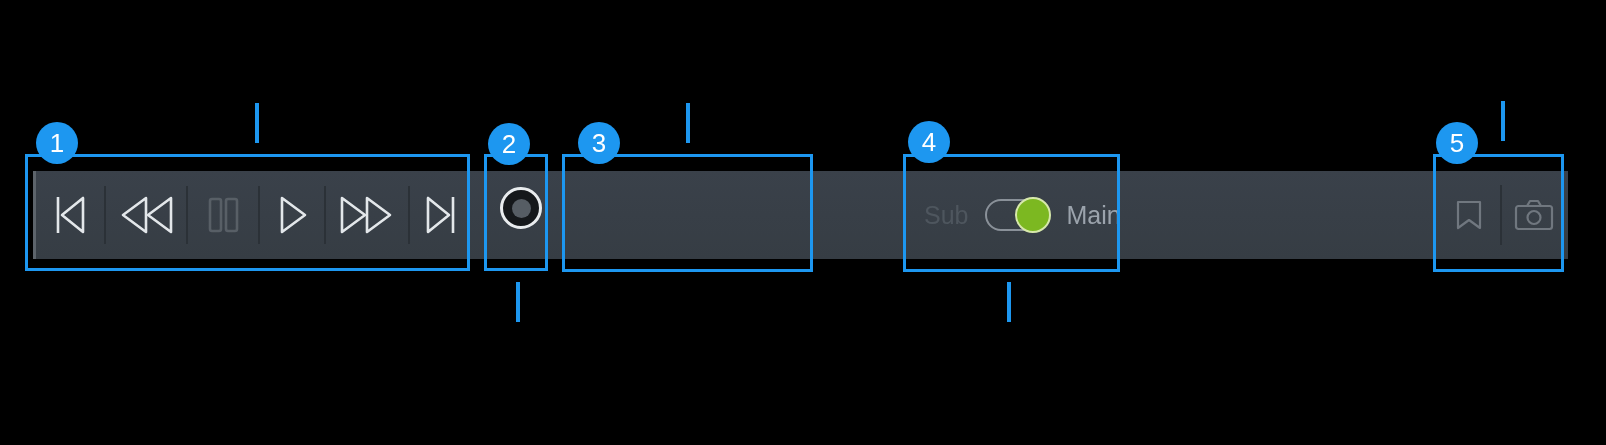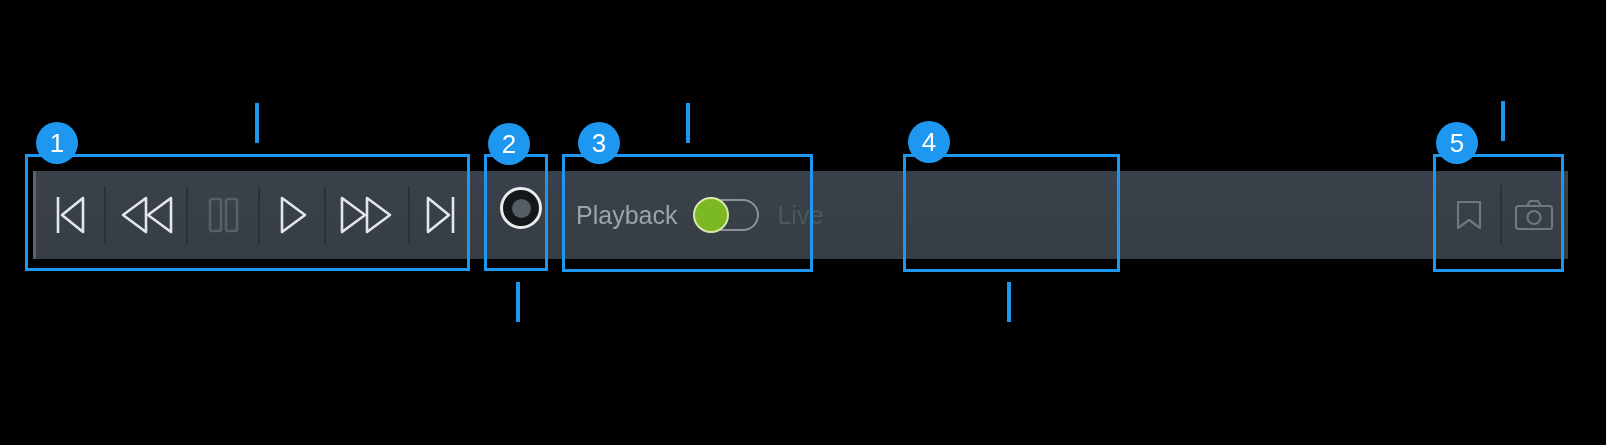--- a/index.html
+++ b/index.html
@@ -108,28 +108,28 @@
           <path d="M9 6 L9 40 L30 23 Z"></path>
             <line x1="34" y1="5" x2="34" y2="41"></line>
         </svg>
       </button>
     </div>
 
     <button class="record">
       <span class="record-dot"></span>
     </button>
 
-    <div class="tgroup g3">
-      <span class="tlabel lbl-bright">Playback</span>
+
+    <div class="tgroup g4">
+      <span class="tlabel lbl-dim">Sub</span>
       <div class="switch">
-        <span class="knob left"></span>
+        <span class="knob right"></span>
       </div>
-      <span class="tlabel lbl-dim">Live</span>
+      <span class="tlabel lbl-bright">Main</span>
     </div>
-
 
     <div class="rgroup">
       <button class="rbtn">
         <svg width="30" height="32" viewBox="0 0 30 32" fill="none" stroke="#70777f" stroke-width="2.2" stroke-linejoin="round">
           <path d="M4 3 H26 V29 L15 21 L4 29 Z"></path>
         </svg>
       </button>
       <span class="vdiv"></span>
       <button class="rbtn" style="width:64px">
         <svg width="40" height="32" viewBox="0 0 40 32" fill="none" stroke="#70777f" stroke-width="2.2" stroke-linejoin="round">

